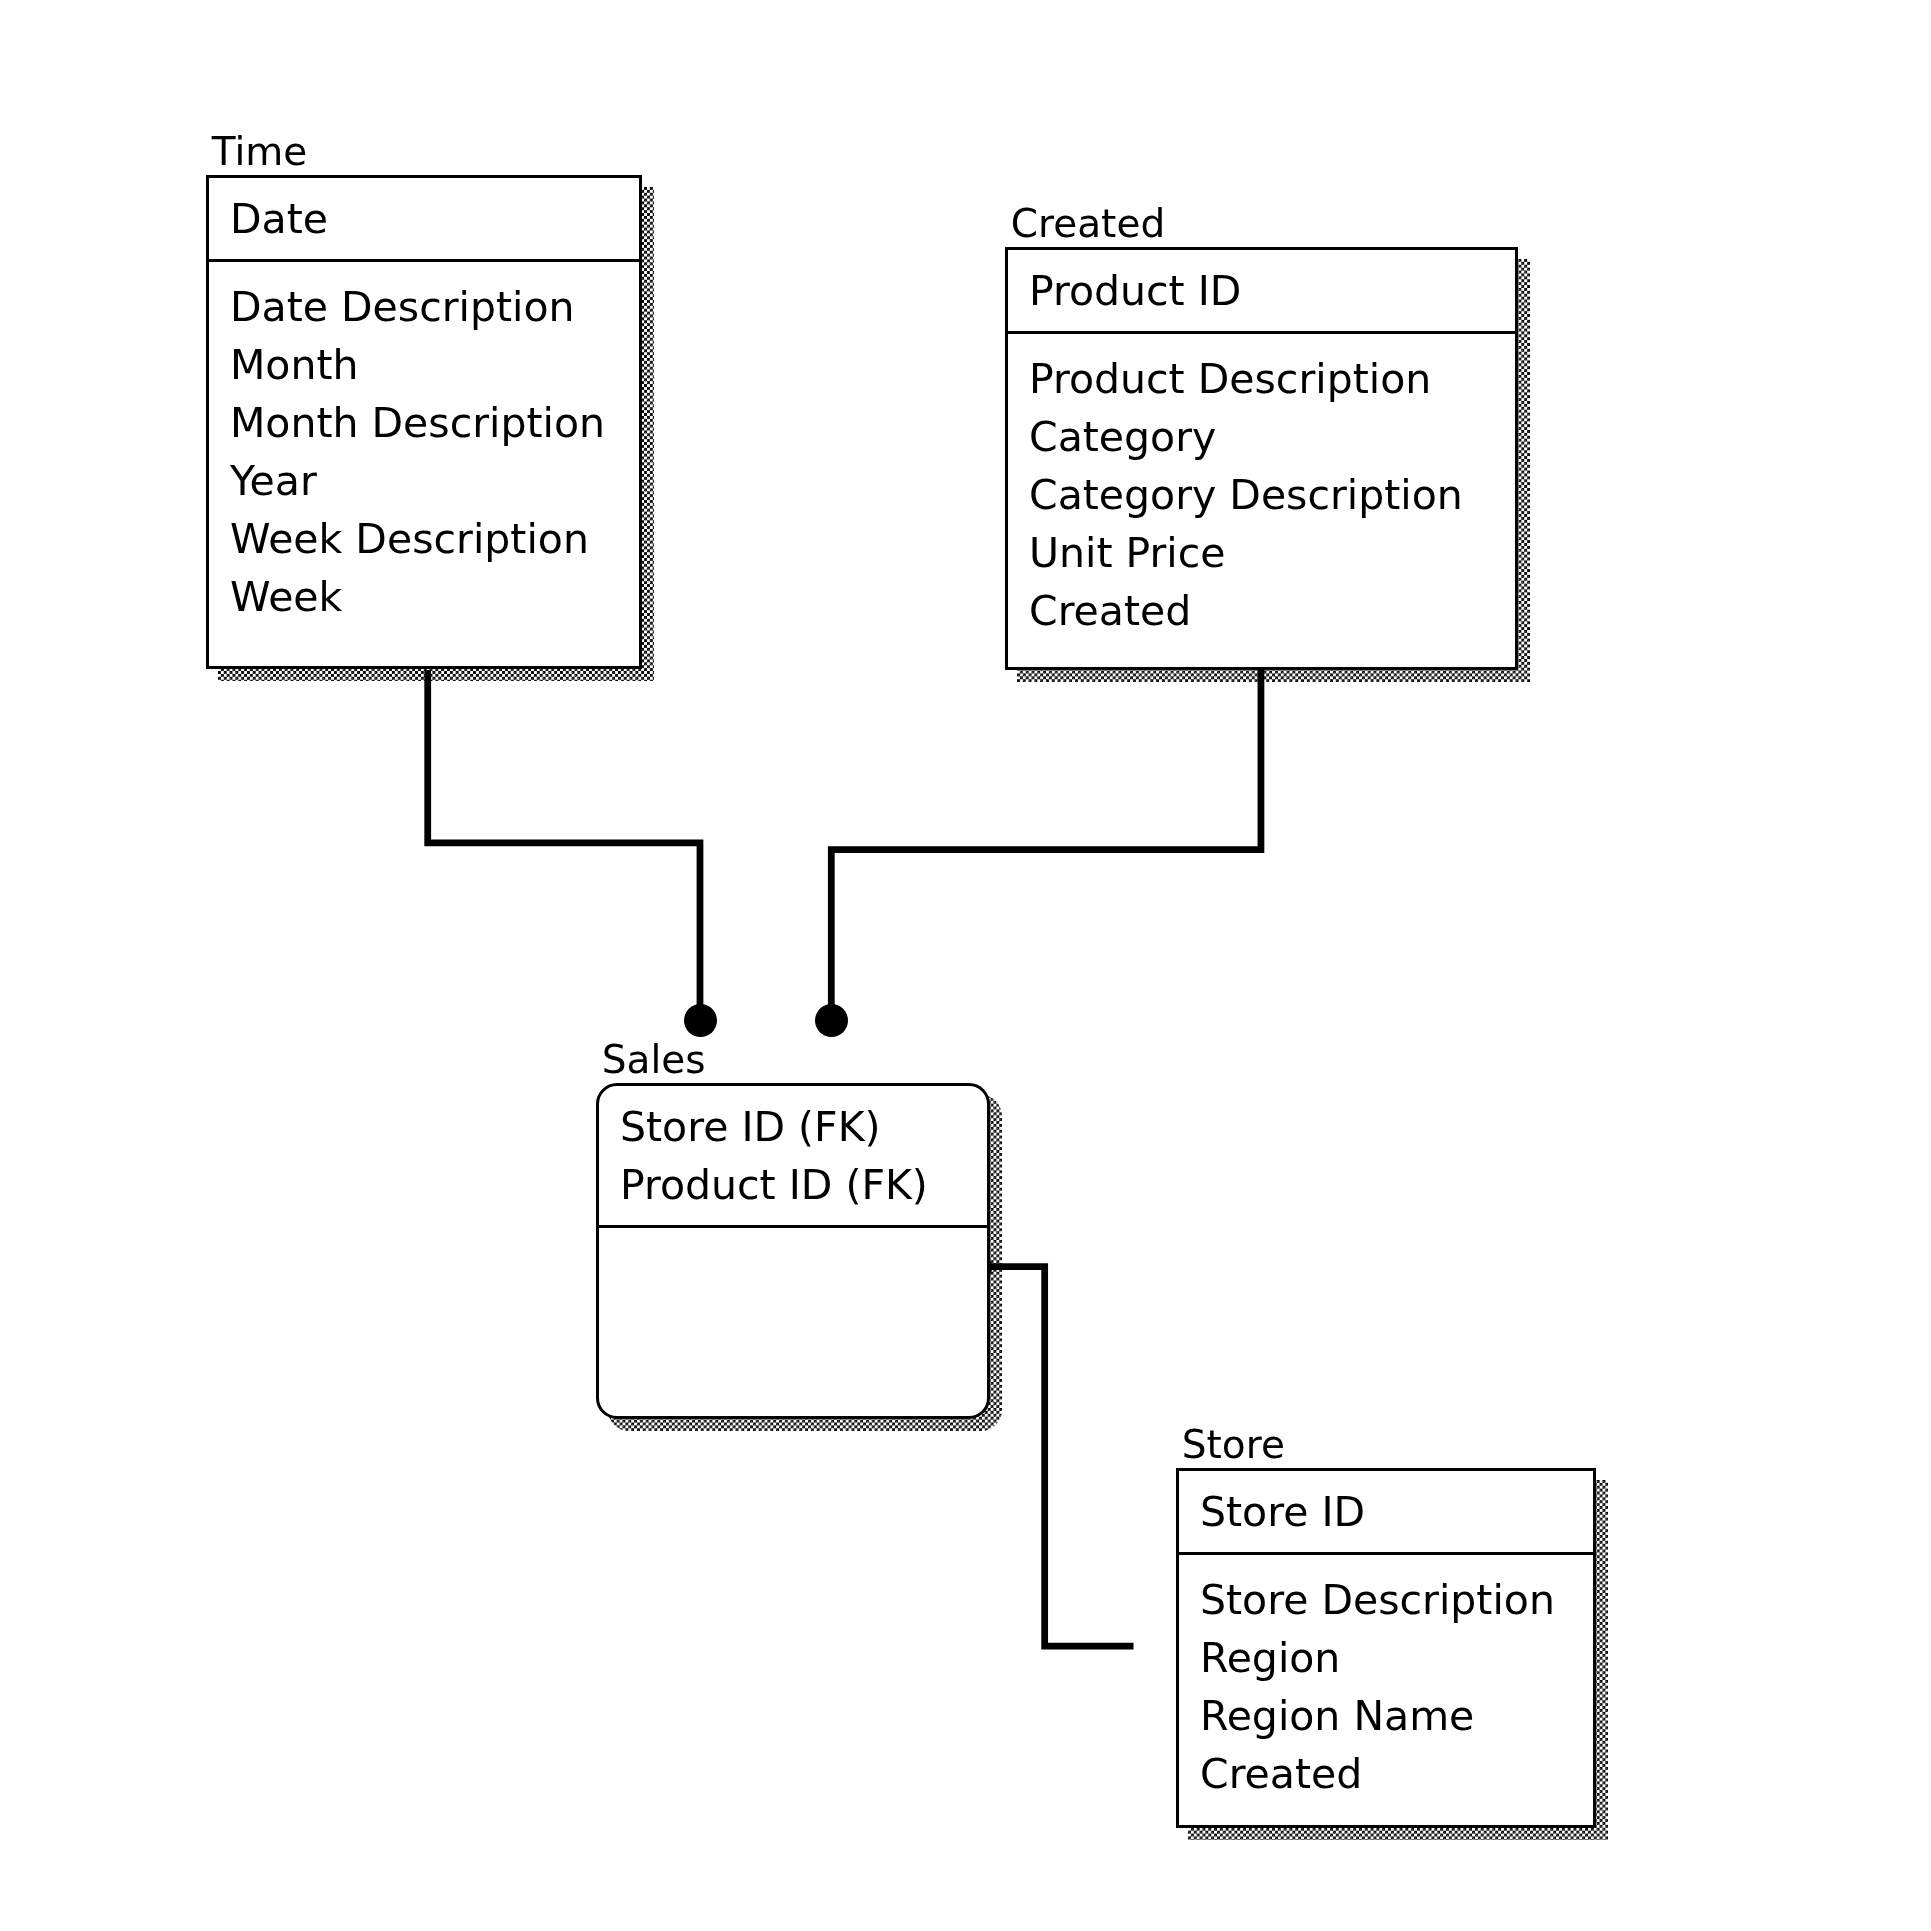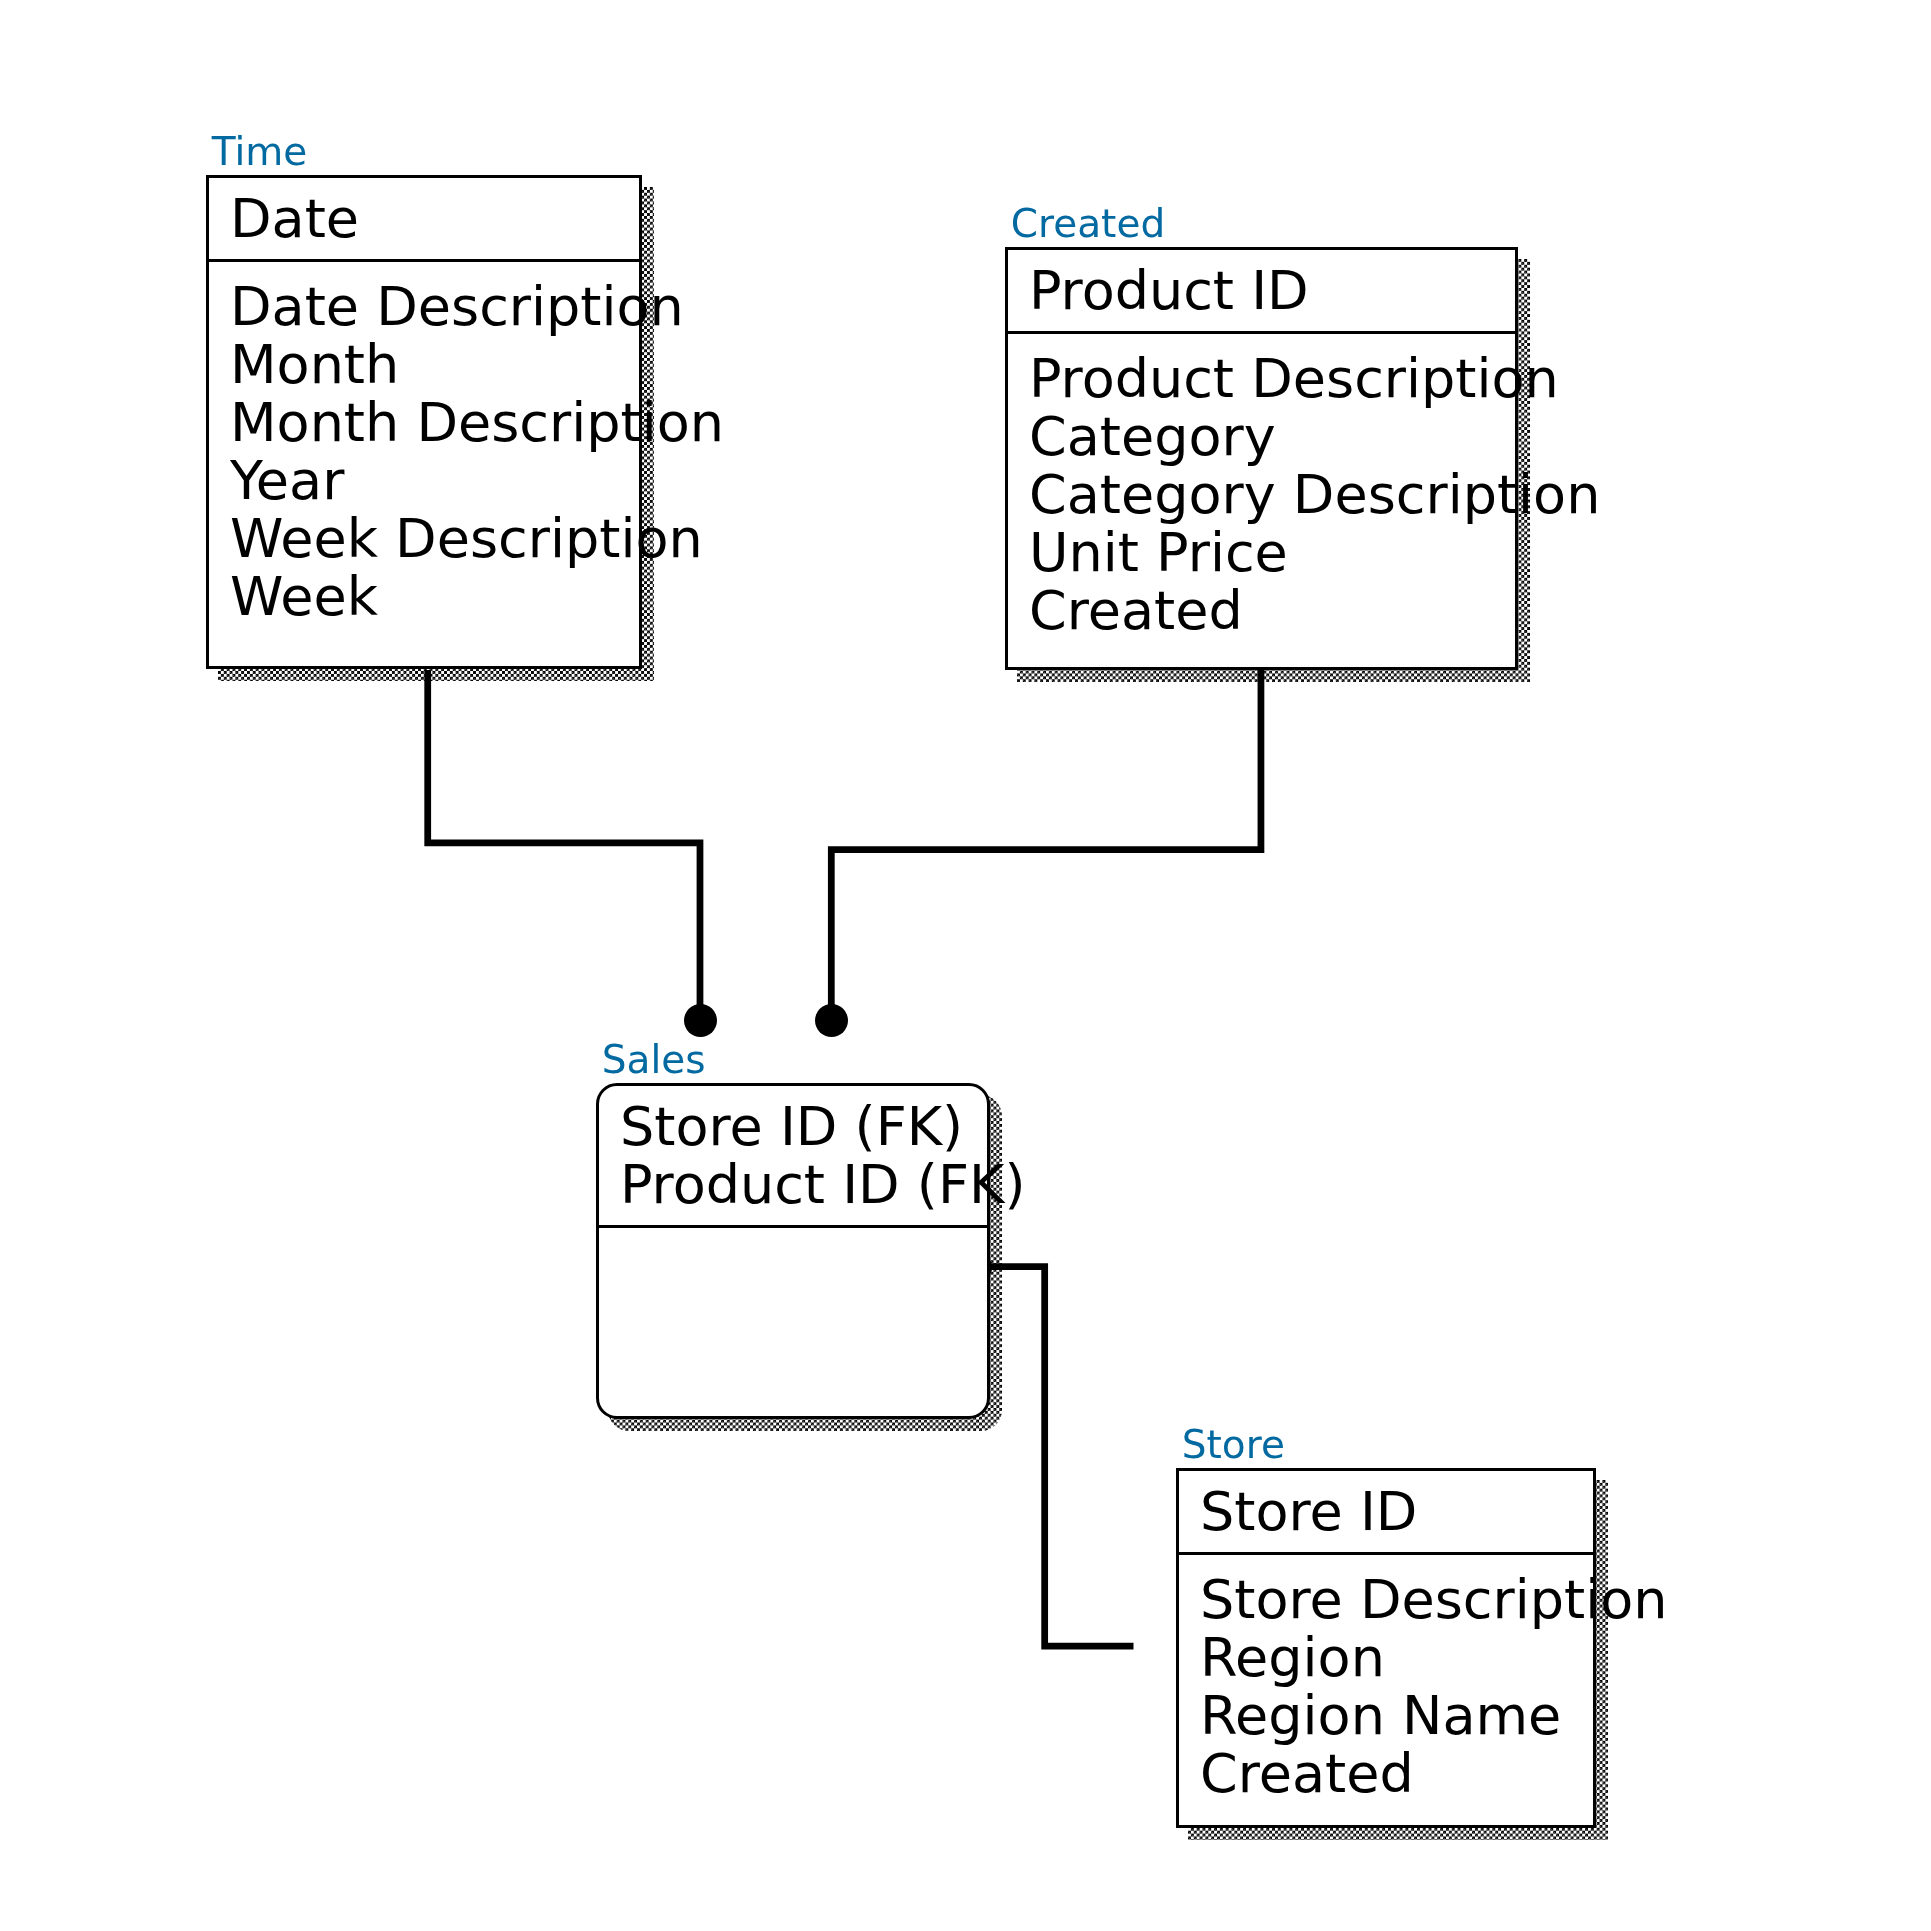--- a/index.html
+++ b/index.html
@@ -33,21 +33,21 @@
   }
   .entity-title {
     position: absolute;
     left: 5.8px;
     bottom: 100%;
     margin-bottom: 1.9px;
     font-size: 39px;
     line-height: 42px;
     white-space: nowrap;
     letter-spacing: 0px;
-    color: #0369a1;
+    color: #000000;
   }
   .entity-box {
     position: relative;
     border: 3.9px solid #000;
     background: #ffffff;
     box-sizing: border-box;
     height: 100%;
     width: 100%;
   }
   .entity-box.rounded {
@@ -76,21 +76,21 @@
   .key-section {
     border-bottom: 3.9px solid #000;
     padding: 11.6px 0 11.6px 21px;
     box-sizing: border-box;
   }
   .attr-section {
     padding: 15.4px 0 11.6px 21px;
     box-sizing: border-box;
   }
   .field {
-    font-size: 54px;
+    font-size: 41px;
     line-height: 58px;
     white-space: nowrap;
     color: #000;
   }
   .rel-dot {
     position: absolute;
     width: 33px;
     height: 33px;
     border-radius: 50%;
     background: #000;

